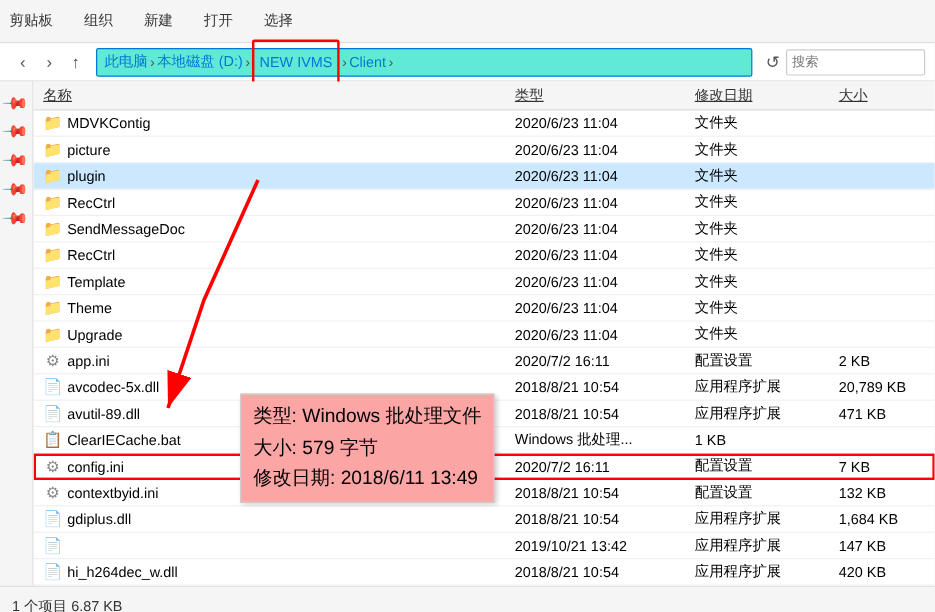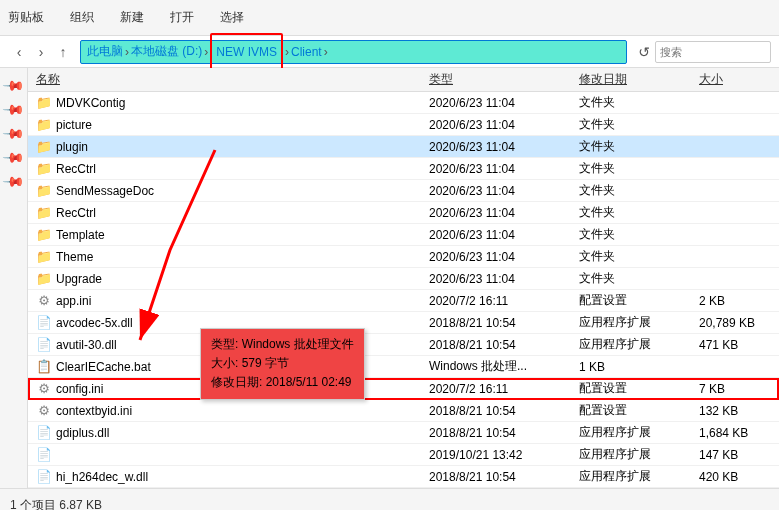--- a/index.html
+++ b/index.html
@@ -199,24 +199,24 @@
       display: flex;
       align-items: center;
       padding: 16px 10px;
       font-size: 12px;
       color: #333;
     }
 
     
     .tooltip {
       position: absolute;
-      background: #ef4444;
+      background: #fca5a5;
       border: 1px solid #ccc;
       padding: 6px 10px;
-      font-size: 12px;
+      font-size: 16px;
       box-shadow: 2px 2px 4px rgba(0,0,0,0.2);
       z-index: 100;
       line-height: 1.6;
       left: 200px;
       top: 328px;
     }
 
     
     .arrow-overlay {
       position: absolute;
@@ -382,21 +382,21 @@
       <span class="file-icon file-type-icon">📄</span>
       <span>avcodec-5x.dll</span>
     </div>
     <div class="file-cell">2018/8/21 10:54</div>
     <div class="file-cell">应用程序扩展</div>
     <div class="file-cell">20,789 KB</div>
   </div>
           <div class="file-row">
     <div class="file-cell">
       <span class="file-icon file-type-icon">📄</span>
-      <span>avutil-30.dll</span>
+      <span>avutil-89.dll</span>
     </div>
     <div class="file-cell">2018/8/21 10:54</div>
     <div class="file-cell">应用程序扩展</div>
     <div class="file-cell">471 KB</div>
   </div>
           <div class="file-row">
     <div class="file-cell">
       <span class="file-icon file-type-icon">📋</span>
       <span>ClearIECache.bat</span>
     </div>
@@ -451,21 +451,21 @@
     </div>
   </div>
 
   <div class="status-bar">
     <span>1 个项目  6.87 KB</span>
   </div>
 
   <div class="tooltip">
     <div>类型: Windows 批处理文件</div>
     <div>大小: 579 字节</div>
-    <div>修改日期: 2018/5/11 02:49</div>
+    <div>修改日期: 2018/6/11 13:49</div>
   </div>
 
   <svg class="arrow-overlay" width="779" height="510">
 
     <defs>
       <marker id="arrowhead" markerWidth="10" markerHeight="7" refX="10" refY="3.5" orient="auto">
         <polygon points="0 0, 10 3.5, 0 7" fill="red"></polygon>
       </marker>
     </defs>
 

